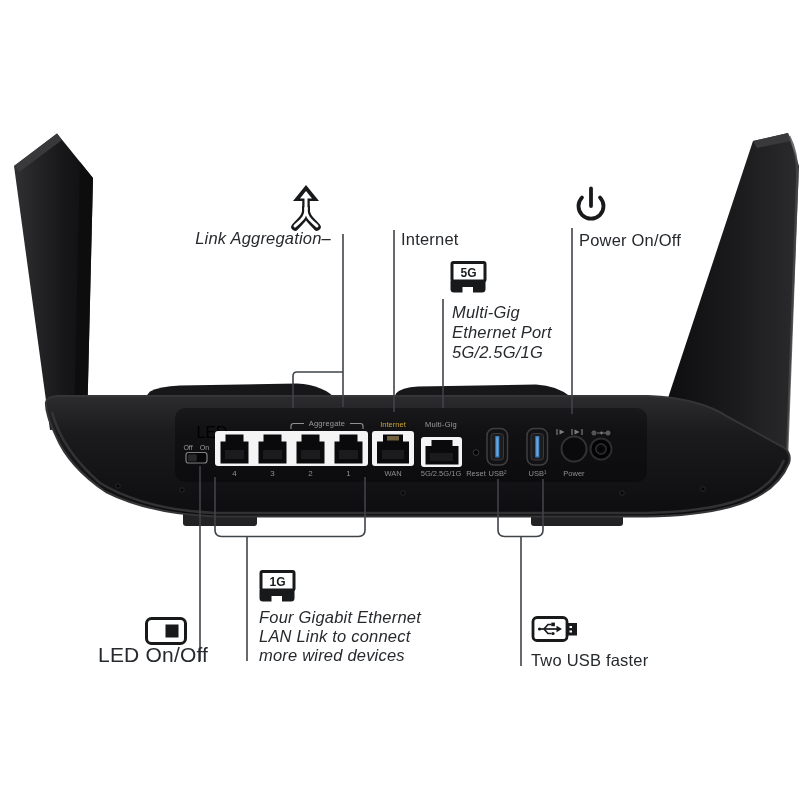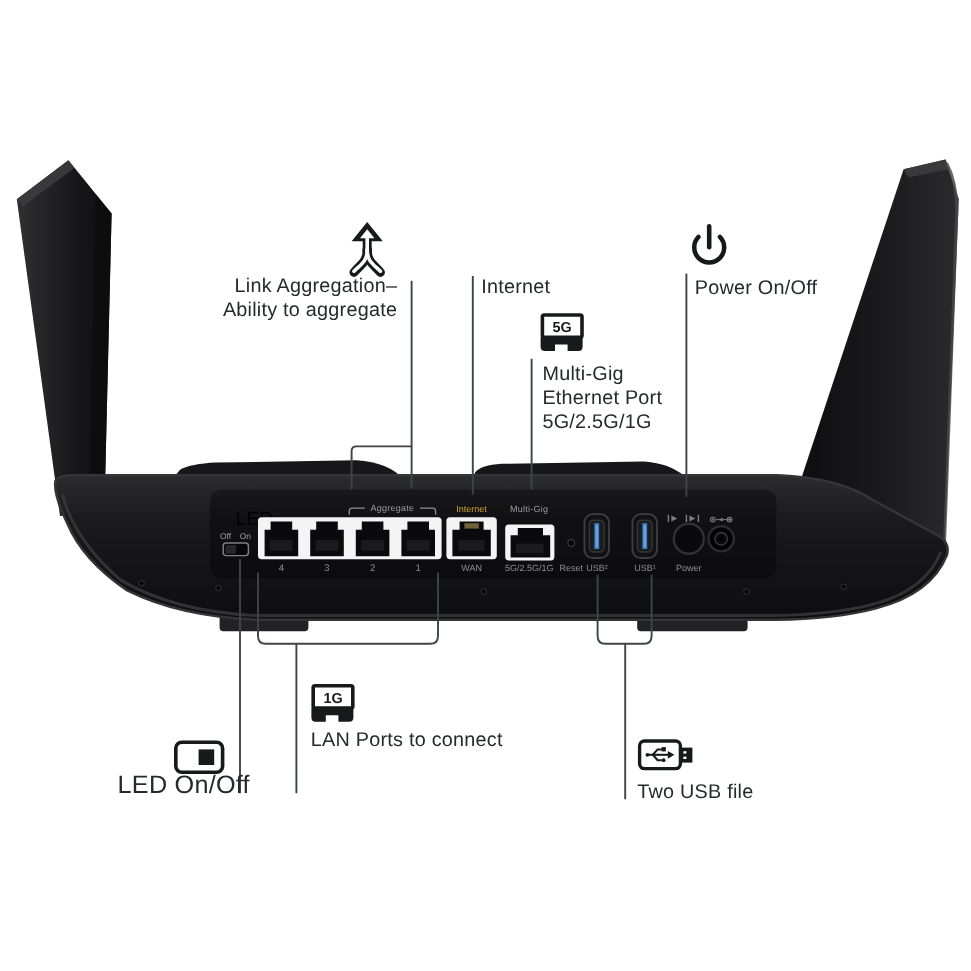--- a/index.html
+++ b/index.html
@@ -3,21 +3,21 @@
 <meta charset="utf-8">
 <style>
   html,body { margin:0; padding:0; background:#fff; }
   .canvas { position:relative; width:809px; height:809px; background:#ffffff;
             font-family:"Liberation Sans", sans-serif; overflow:hidden; }
   svg.scene { position:absolute; left:0; top:0; }
   .ann { position:absolute; color:#26292d; font-size:16.5px; line-height:20px;
          letter-spacing:0.2px; white-space:nowrap; }
   .ann.big { font-size:21px; }
   .ann.right { text-align:right; }
-  .ann .ln { display:block; }
+  .ann .ln { display:block;font-style:italic; }
   
   text { font-family:"Liberation Sans", sans-serif; }
   .pl       { font-size:7.5px; fill:#9b9b9d; text-anchor:middle; letter-spacing:0.2px; }
   .pl-b     { font-size:7.5px; fill:#8f8f91; text-anchor:middle; }
   .pl-num   { font-size:8px;   fill:#8f8f91; text-anchor:middle; }
   .pl-internet { font-size:7.5px; fill:#c8a232; text-anchor:middle; }
   .pl-offon { font-size:7px; fill:#9b9b9d; text-anchor:middle; }
   .icon-label { font-size:12px; font-weight:bold; fill:#17191b; text-anchor:middle; }
   .wire { stroke:#3f4449; stroke-width:1.6; fill:none; }
 </style>
@@ -233,34 +233,35 @@
         <path d="M544,629 L548,624.5 H551.5" fill="none"></path>
         <rect x="551.3" y="622.6" width="3.6" height="3.6" stroke="none"></rect>
         <path d="M544,629 L548,633.5 H551.5" fill="none"></path>
         <circle cx="553" cy="633.5" r="1.6" stroke="none"></circle>
       </g>
     </g>
   </svg>
 
   <div class="ann right" style="left:141px; top:228px; width:190px;">
     <span class="ln">Link Aggregation–</span>
-    <span class="ln">Ability to aggregate</span>
   </div>
 
   <div class="ann" style="left:401px; top:229px;">Internet</div>
 
   <div class="ann" style="left:452px; top:302px;">
     <span class="ln">Multi-Gig</span>
     <span class="ln">Ethernet Port</span>
     <span class="ln">5G/2.5G/1G</span>
   </div>
 
   <div class="ann" style="left:579px; top:230px;text-align:right;">Power On/Off</div>
 
   <div class="ann big" style="left:98px; top:645px;">LED On/Off</div>
 
   <div class="ann" style="left:259px; top:608px; line-height:19px;">
-    <span class="ln">LAN Ports to connect</span>
+    <span class="ln">Four Gigabit Ethernet</span>
+    <span class="ln">LAN Link to connect</span>
+    <span class="ln">more wired devices</span>
   </div>
 
-  <div class="ann" style="left:531px; top:650px;">Two USB file</div>
+  <div class="ann" style="left:531px; top:650px;">Two USB faster</div>
 
 </div>
 
 </body></html>

